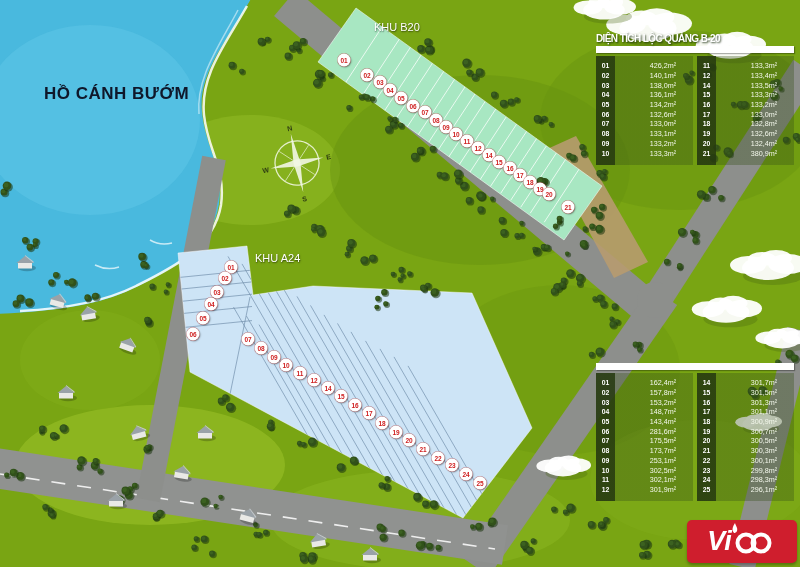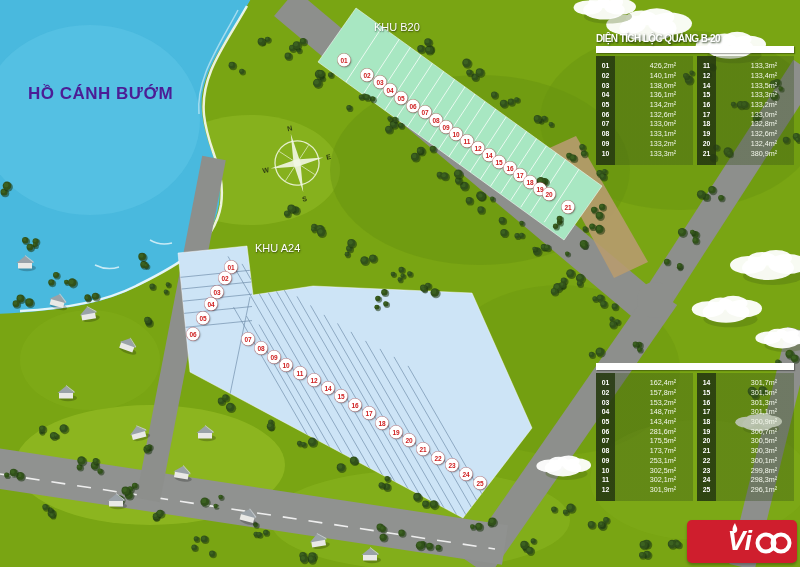--- a/index.html
+++ b/index.html
@@ -1,43 +1,43 @@
 <!DOCTYPE html>
 <html><head>
 <meta charset="utf-8">
 <style>
   html,body{margin:0;padding:0;background:#222;}
   #stage{position:relative;width:800px;height:567px;overflow:hidden;
          font-family:"Liberation Sans",sans-serif;background:#79a513;}
   #bg{position:absolute;left:0;top:0;}
   .overlay{position:absolute;left:0;top:0;width:800px;height:567px;pointer-events:none;}
-  .lake-label{position:absolute;left:28px;top:84px;font-size:17px;font-weight:800;
-              color:#4c1d95;letter-spacing:.5px;white-space:nowrap;}
+  .lake-label{position:absolute;left:44px;top:84px;font-size:17px;font-weight:800;
+              color:#0f172a;letter-spacing:.5px;white-space:nowrap;}
   .khu-label{position:absolute;font-size:11px;font-weight:400;color:#fff;
              text-shadow:.5px 1px 1.5px rgba(0,0,0,.55);white-space:nowrap;}
   #khu-b20-label{left:374px;top:21px;}
-  #khu-a24-label{left:255px;top:242px;}
+  #khu-a24-label{left:255px;top:252px;}
   .marker{position:absolute;width:13px;height:13px;border-radius:50%;background:#fff;
           color:#cf2020;font-size:6.5px;font-weight:700;line-height:13px;text-align:center;
           transform:translate(-50%,-50%);
           box-shadow:0 0 0 .5px rgba(175,60,60,.55),1px 1px 1.5px rgba(0,0,0,.35);}
   .panel{position:absolute;width:198px;}
   #panel-b20{left:596px;top:33px;}
   #panel-a24{left:596px;top:361px;}
   .ptitle{font-size:10px;font-weight:800;color:#fff;white-space:nowrap;letter-spacing:-.6px;
           text-shadow:1px 1px 2px rgba(15,35,5,.8);}
   .pbar{height:7px;background:#fff;margin-top:2px;box-shadow:1px 1px 1px rgba(0,0,0,.3);}
   .pbody{display:flex;gap:4px;margin-top:3px;}
   .tgroup{flex:1;padding:5px 0 7px;
           background:linear-gradient(90deg,rgba(38,58,16,.9) 0px,rgba(38,58,16,.9) 19px,rgba(52,78,22,.34) 19px);}
   .trow{display:flex;height:9.7px;align-items:center;gap:18px;}
   .tid{width:19px;text-align:center;font-size:6.8px;font-weight:700;color:#fff;}
   .tval{flex:1;text-align:center;font-size:7.2px;color:#f4f8ec;}
   .logo{position:absolute;left:687px;top:520px;width:110px;height:43px;background:#cf1e2d;
-        border-radius:5px;display:flex;align-items:center;justify-content:flex-end;gap:1px;
+        border-radius:5px;display:flex;align-items:center;justify-content:center;gap:1px;
         box-shadow:0 2px 3px rgba(0,0,0,.3);}
   .logo-vi{color:#fff;font-style:italic;font-weight:800;font-size:27px;line-height:1;}
   .logo-flame{position:absolute;left:44px;top:3px;}
   .compass-letter{font-size:7px;font-weight:700;fill:#2f3e12;}
 </style>
 </head>
 <body>
 
 <div id="stage">
 

